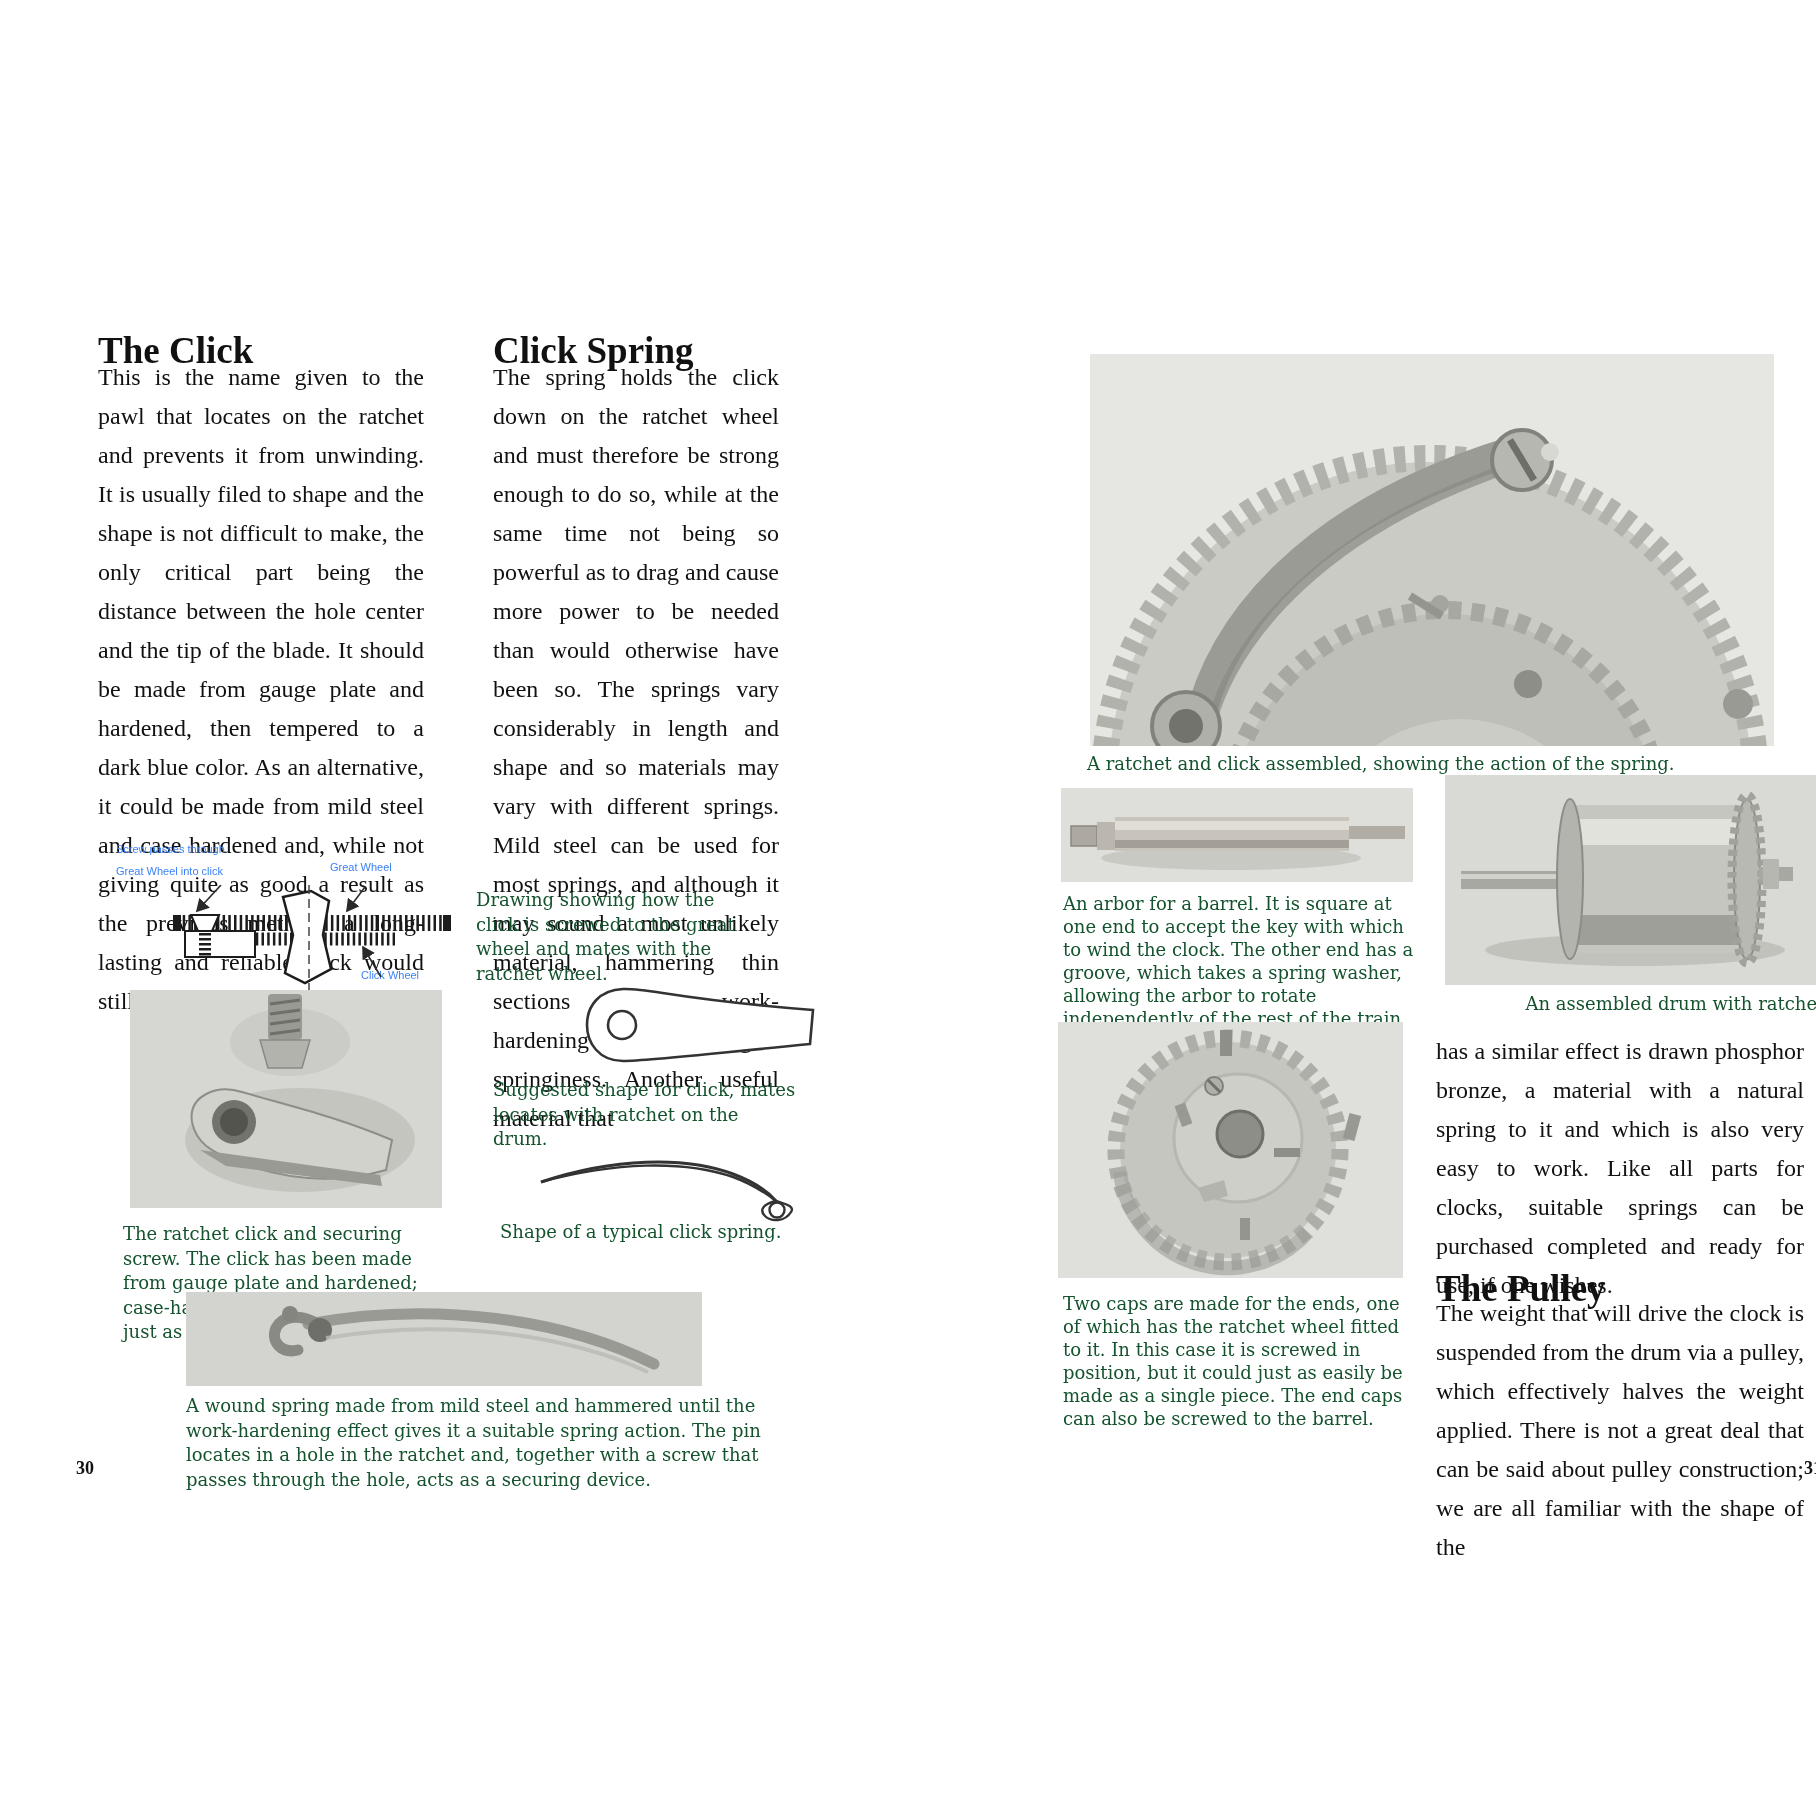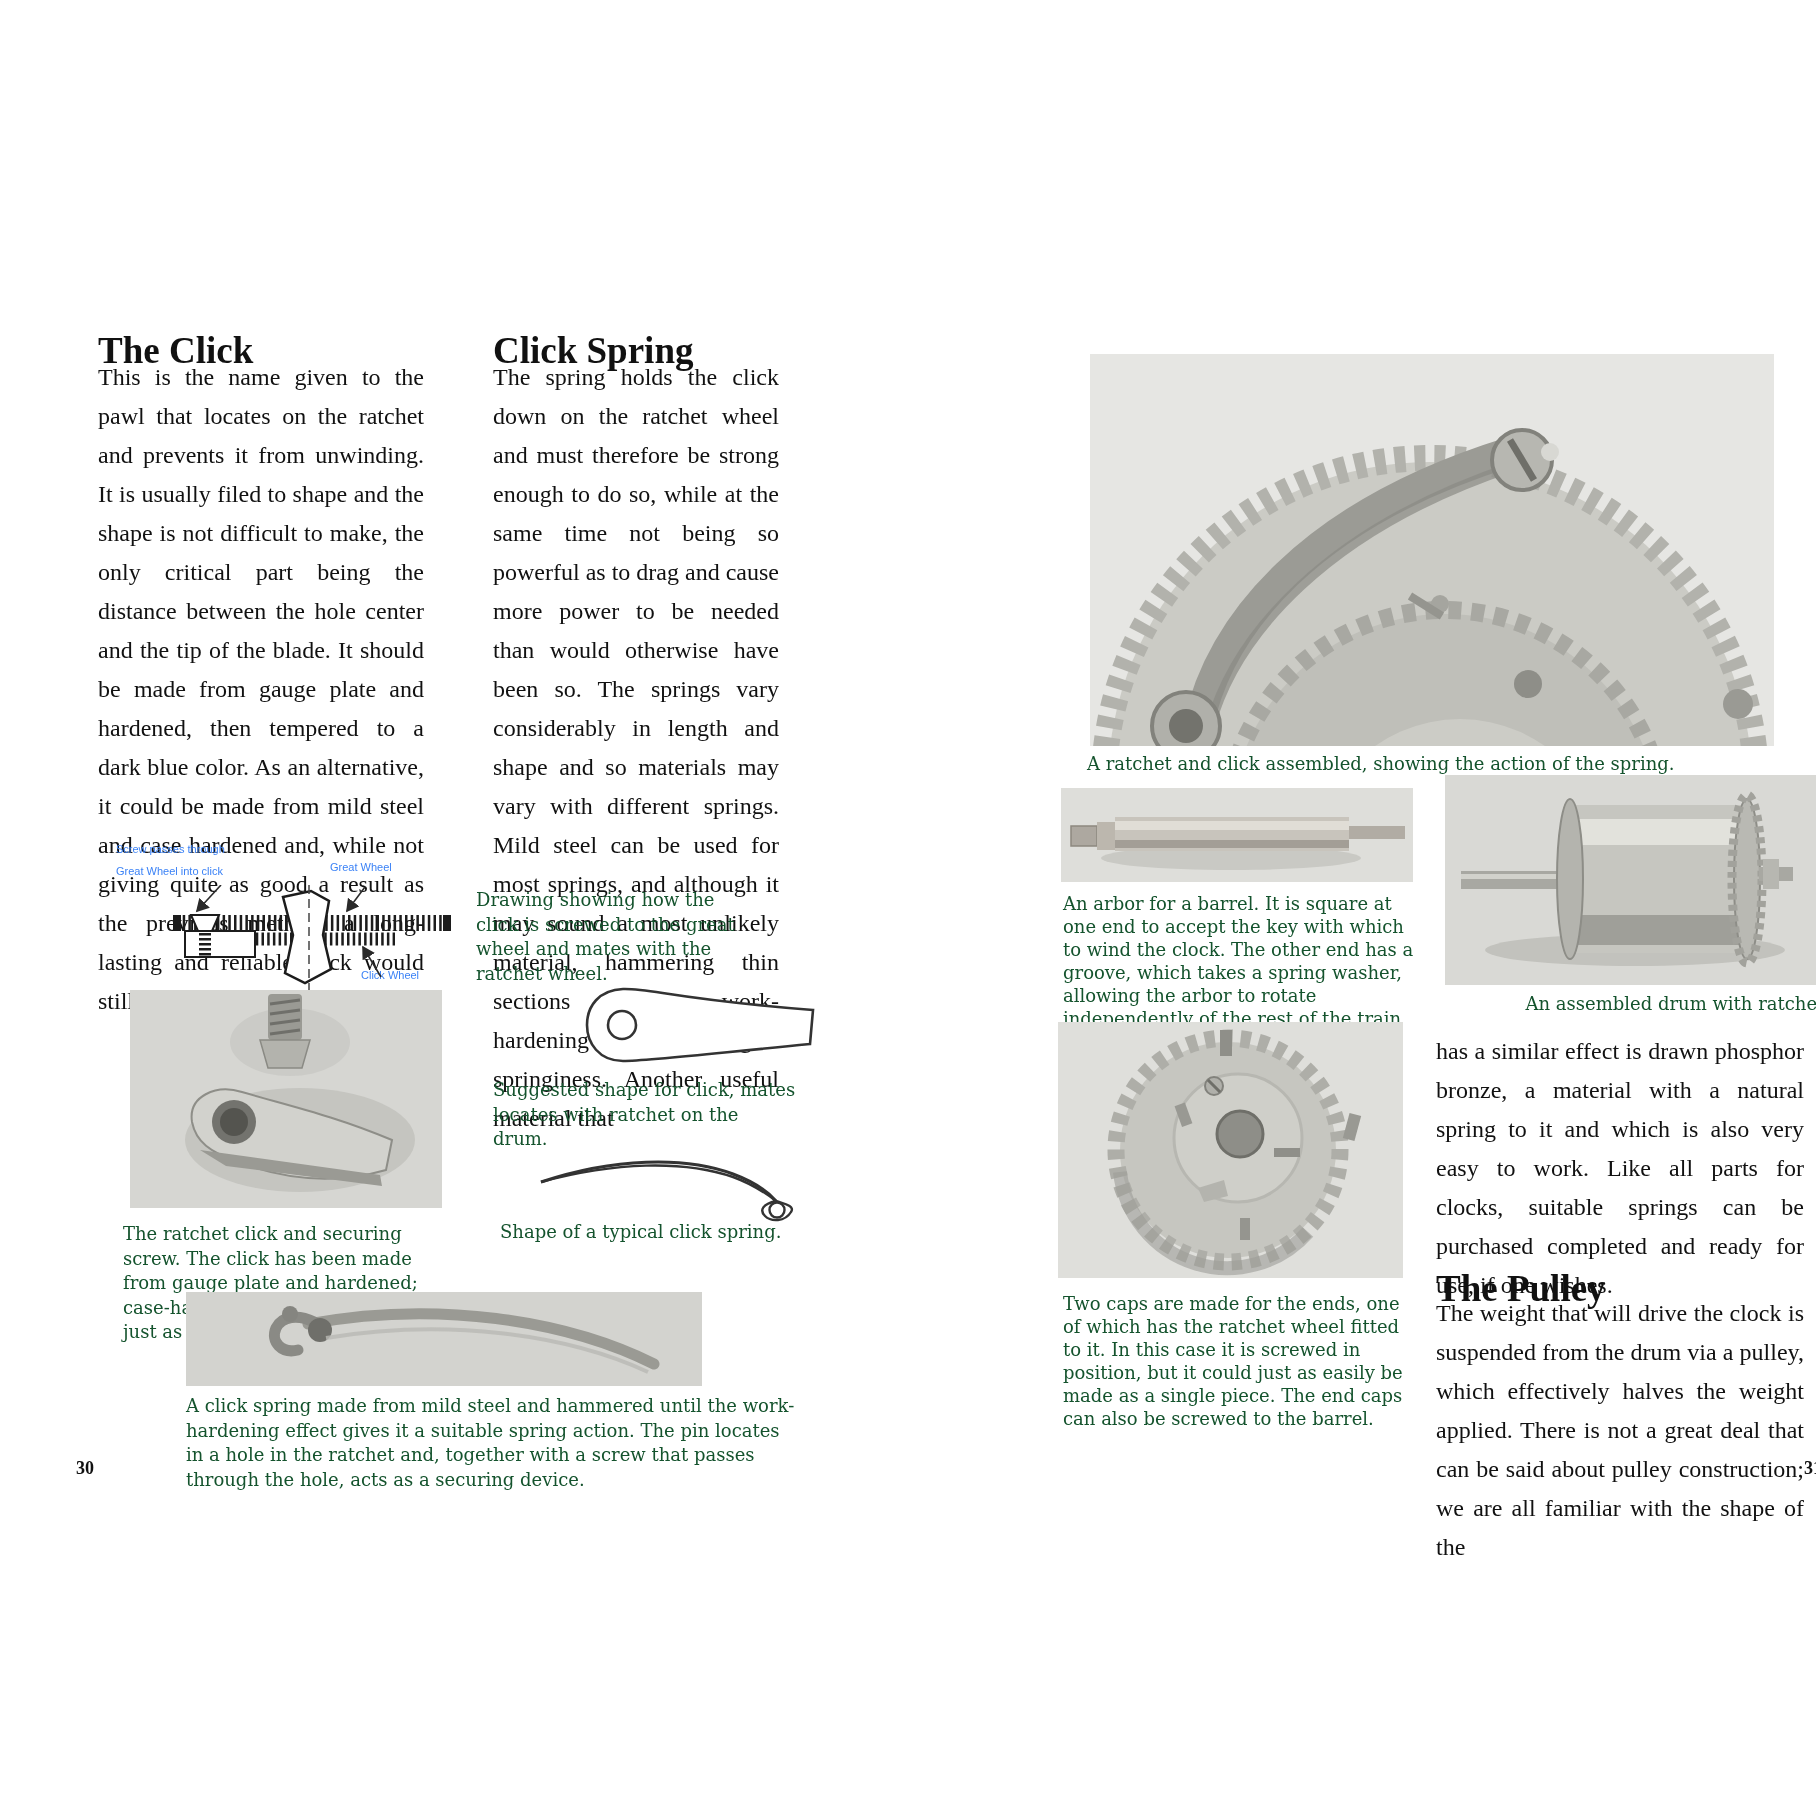--- a/index.html
+++ b/index.html
@@ -102,21 +102,21 @@
     <svg width="516" height="94" viewBox="0 0 516 94">
       <rect width="516" height="94" fill="#d3d3cf"></rect>
       <path d="M 122 32 C 250 8 380 28 468 72" fill="none" stroke="#9a9a94" stroke-width="11" stroke-linecap="round"></path>
       <path d="M 128 30 C 112 22 96 24 90 36 C 84 50 96 62 112 58" fill="none" stroke="#8a8a85" stroke-width="11" stroke-linecap="round"></path>
       <circle cx="134" cy="38" r="12" fill="#6f6f6a"></circle>
       <circle cx="104" cy="22" r="8" fill="#858580"></circle>
       <path d="M 140 46 C 260 26 380 42 462 80" fill="none" stroke="#b9b9b4" stroke-width="4" opacity="0.8"></path>
     </svg>
   </div>
 
-  <div class="abs caption" style="left:148px; top:1394px; width:610px;">A click spring made from mild steel and hammered until the work-hardening effect gives it a suitable spring action. The pin locates in a hole in the ratchet and, together with a screw that passes through the hole, acts as a securing device.</div>
+  <div class="abs caption" style="left:148px; top:1394px; width:610px;">A wound spring made from mild steel and hammered until the work-hardening effect gives it a suitable spring action. The pin locates in a hole in the ratchet and, together with a screw that passes through the hole, acts as a securing device.</div>
 
   <div class="abs pagenum" style="left:38px; top:1458px;">30</div>
 
   <div class="abs photo" style="left:1052px; top:354px; width:684px; height:392px;">
     <svg width="684" height="392" viewBox="0 0 684 392">
       <rect width="684" height="392" fill="#e6e6e3"></rect>
       <circle cx="340" cy="430" r="322" fill="#cbcbc5"></circle>
       <circle cx="340" cy="430" r="326" fill="none" stroke="#b2b2ac" stroke-width="26" stroke-dasharray="11 9"></circle>
       <circle cx="355" cy="475" r="215" fill="#bfbfb9"></circle>
       <circle cx="355" cy="475" r="219" fill="none" stroke="#a8a8a2" stroke-width="18" stroke-dasharray="13 10"></circle>

